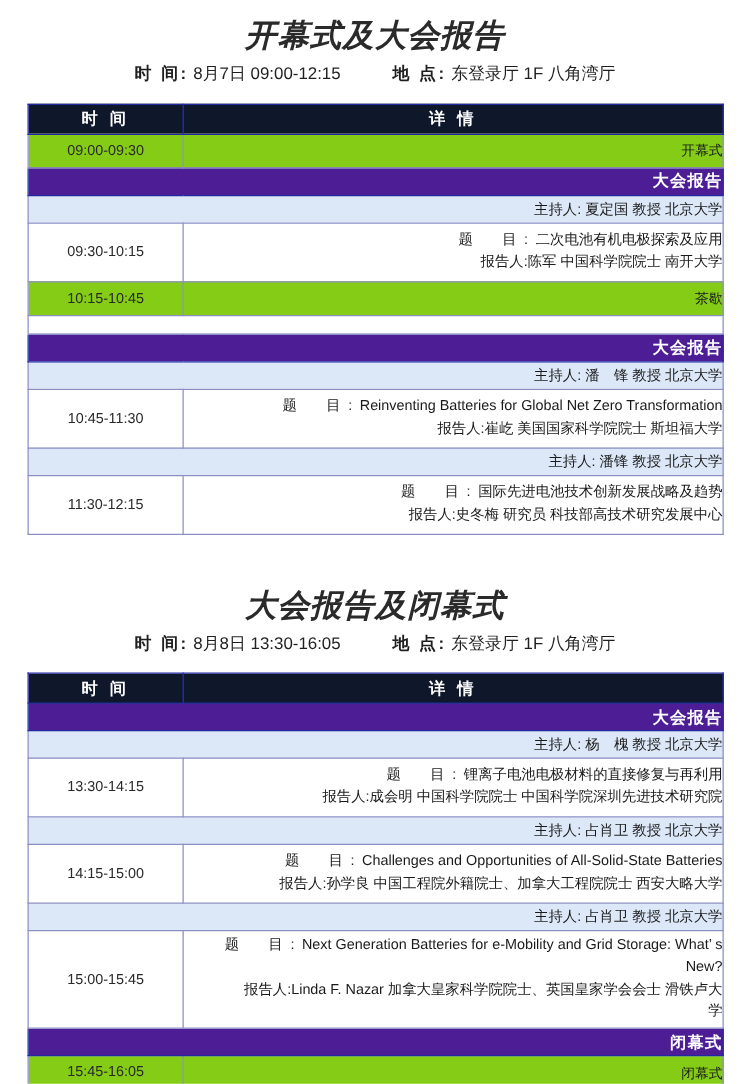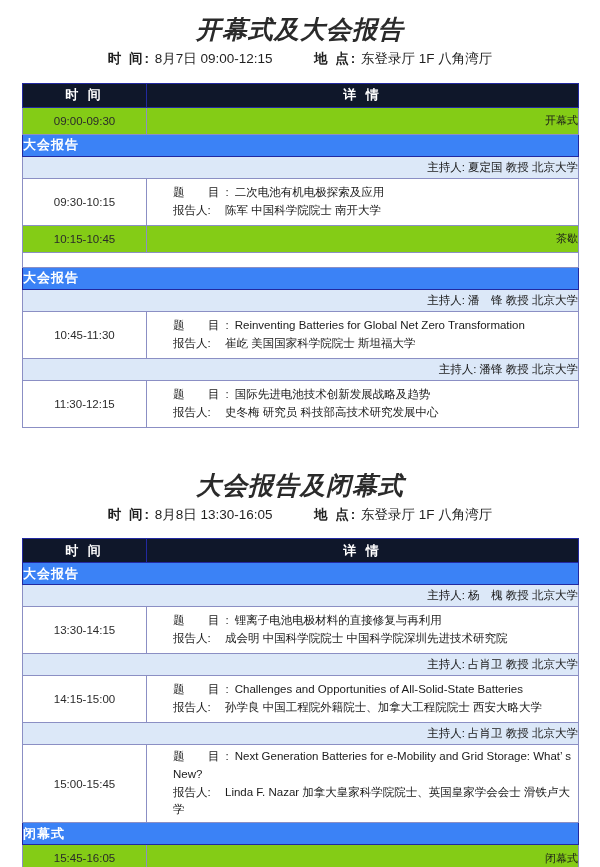--- a/index.html
+++ b/index.html
@@ -78,24 +78,24 @@
     font-weight: bold;
     text-align: center;
     font-size: 13px;
     letter-spacing: 3px;
     height: 23px;
     border-color: #2229a0;
   }
 
   
   tr.band td {
-    background: #3b82f6;
+    background: #4c1d95;
     color: #ffffff;
     font-weight: bold;
-    text-align: left;
+    text-align: right;
     font-size: 13px;
     letter-spacing: 1px;
     height: 21px;
     border-color: #2229a0;
   }
 
   
   tr.chair td {
     background: #dce8f8;
     text-align: right;
@@ -118,21 +118,21 @@
   td.center-detail {
     text-align: right;
     font-size: 11px;
     color: #1a1a1a;
     background: #ffffff;
   }
 
   
   tr.talk td { background: #ffffff; height: 40px; }
   td.talk-detail {
-    text-align: left;
+    text-align: right;
     padding: 3px 0 3px 26px;
     line-height: 1.55;
     font-size: 11.5px;
     color: #1a1a1a;
   }
   .lead {
     display: inline-block;
     min-width: 52px;
     letter-spacing: 0;
   }

